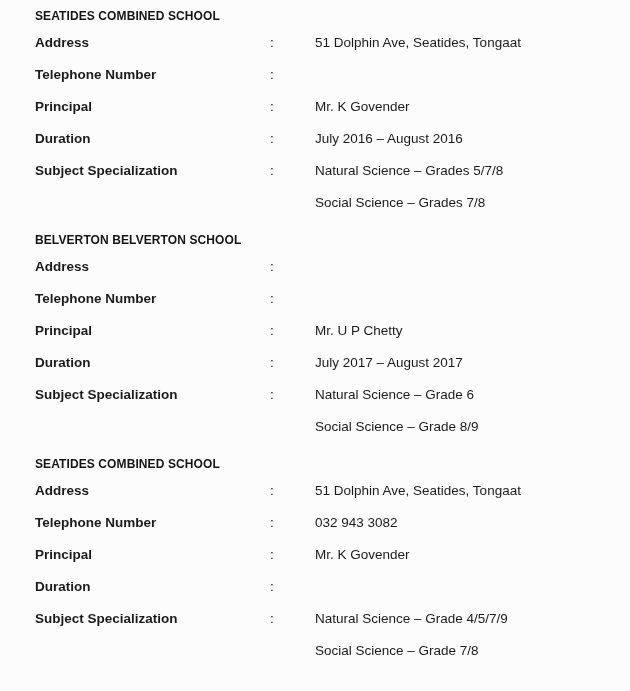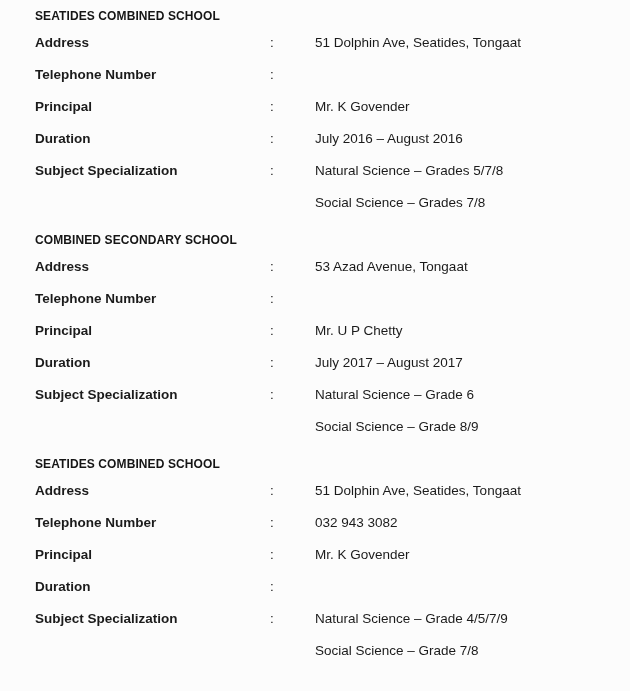--- a/index.html
+++ b/index.html
@@ -74,26 +74,25 @@
       <span class="field-value">Natural Science – Grades 5/7/8</span>
     </div>
     <div class="field-row">
       <span class="field-label"></span>
       <span class="field-sep"></span>
       <span class="field-value">Social Science – Grades 7/8</span>
     </div>
   </div>
 
   <div class="section">
-    <div class="section-heading">COMBINED SECONDARY SCHOOL</div>
+    <div class="section-heading">BELVERTON BELVERTON SCHOOL</div>
 
     <div class="field-row">
       <span class="field-label">Address</span>
       <span class="field-sep">:</span>
-      <span class="field-value">53 Azad Avenue, Tongaat</span>
     </div>
     <div class="field-row">
       <span class="field-label">Telephone Number</span>
       <span class="field-sep">:</span>
     </div>
     <div class="field-row">
       <span class="field-label">Principal</span>
       <span class="field-sep">:</span>
       <span class="field-value">Mr. U P Chetty</span>
     </div>

